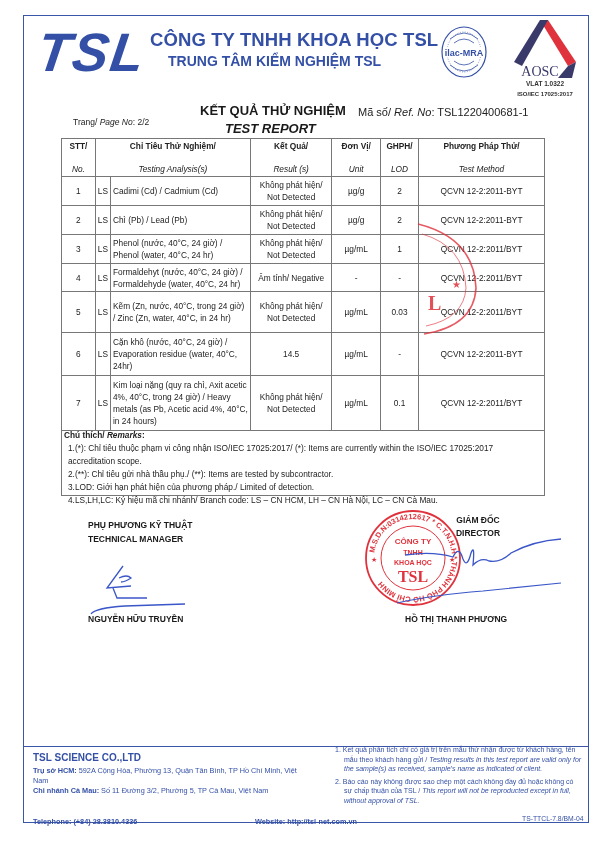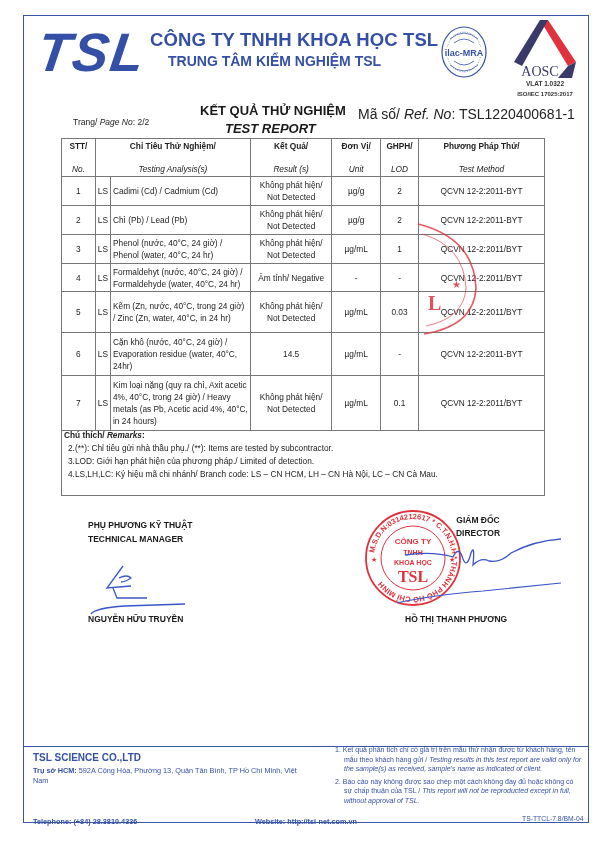--- a/index.html
+++ b/index.html
@@ -18,21 +18,21 @@
              color: #3450a6; letter-spacing: 0.1px; }
   .center { position: absolute; left: 168px; top: 53px; font-size: 14px; font-weight: bold;
             color: #3450a6; }
   .ilac { position: absolute; left: 440px; top: 25px; width: 48px; height: 54px; }
   .aosc { position: absolute; left: 510px; top: 18px; width: 70px; height: 62px; }
   .aosc-text { position: absolute; left: 500px; top: 80px; width: 90px; font-size: 6px;
                font-weight: bold; color: #333; text-align: center; }
 
   .report-title-vi { position: absolute; left: 200px; top: 103px; font-size: 13px; font-weight: bold; }
   .report-title-en { position: absolute; left: 225px; top: 121px; font-size: 13px; font-weight: bold; font-style: italic; }
-  .ref { position: absolute; left: 358px; top: 106px; font-size: 14px; color: #222; }
+  .ref { position: absolute; left: 358px; top: 106px; font-size: 11px; color: #222; }
   .ref i { font-style: italic; }
   .page-no { position: absolute; left: 73px; top: 117px; font-size: 8.5px; color: #222; }
 
   
   table.results { position: absolute; left: 61px; top: 138px; width: 484px;
                   border-collapse: collapse; font-size: 8.3px; color: #222; }
   table.results td, table.results th { border: 1px solid #777; padding: 1px 2px; line-height: 1.45; }
   table.results th { font-weight: bold; text-align: center; height: 29px; }
   table.results th .en { font-weight: normal; font-style: italic; display: block; margin-top: 11px; }
   td.c { text-align: center; }
@@ -207,20 +207,21 @@
         </td>
       <td class="c">µg/mL</td>
       <td class="c">0.1</td>
       <td class="c">QCVN 12-2:2011/BYT</td>
     </tr>
   </tbody>
 </table>
 
 <div class="remarks">
   <div class="title"><span>Chú thích/ </span><i>Remarks</i>:</div>
+  <div class="item">1.(*): Chỉ tiêu thuộc phạm vi công nhận ISO/IEC 17025:2017/ (*): Items are currently within the ISO/IEC 17025:2017 accreditation scope.</div>
   <div class="item">2.(**): Chỉ tiêu gửi nhà thầu phụ./ (**): Items are tested by subcontractor.</div>
   <div class="item">3.LOD: Giới hạn phát hiện của phương pháp./ Limited of detection.</div>
   <div class="item">4.LS,LH,LC: Ký hiệu mã chi nhánh/ Branch code: LS – CN HCM, LH – CN Hà Nội, LC – CN Cà Mau.</div>
 </div>
 
 <svg class="stamp-partial" viewBox="0 0 80 120">
   <path d="M4 6 Q60 20 62 70 Q60 108 10 116" fill="none" stroke="#e0323c" stroke-width="1.6" opacity="0.8"></path>
   <path d="M8 16 Q50 28 52 70 Q50 100 12 108" fill="none" stroke="#e0323c" stroke-width="0.8" opacity="0.8"></path>
   <text x="38" y="70" font-size="10" fill="#e0323c" opacity="0.85" font-family="Liberation Sans, sans-serif">★</text>
   <text x="14" y="92" font-size="20" fill="#e0323c" opacity="0.85" font-family="Liberation Serif, serif" font-weight="bold">L</text>
@@ -258,20 +259,21 @@
 </div>
 <svg class="sig-right-svg" viewBox="0 0 170 70">
   <path d="M12 20 Q40 16 60 22 Q66 10 70 24 Q74 34 78 18 Q82 8 80 30 Q88 22 96 26 Q108 28 118 18 Q140 6 168 4" fill="none" stroke="#3a56c8" stroke-width="1.3"></path>
   <path d="M4 68 Q40 60 90 56 L168 48" fill="none" stroke="#3a56c8" stroke-width="1.2"></path>
 </svg>
 <div class="sig-right-name">HỒ THỊ THANH PHƯƠNG</div>
 
 <div class="ft-company">TSL SCIENCE CO.,LTD</div>
 <div class="ft-lines">
   <div><b>Trụ sở HCM:</b><span> 592A Cộng Hòa, Phường 13, Quận Tân Bình, TP Hồ Chí Minh, Việt Nam</span></div>
+  <div><b>Chi nhánh Cà Mau:</b><span> Số 11 Đường 3/2, Phường 5, TP Cà Mau, Việt Nam</span></div>
 </div>
 <div class="ft-tel">Telephone: (+84) 28.3810.4336</div>
 <div class="ft-web"><span>Website: </span><span class="url">http://tsl-net.com.vn</span></div>
 <div class="ft-notes">
   <div class="note"><span>1. Kết quả phân tích chỉ có giá trị trên mẫu thử nhận được từ khách hàng, tên mẫu theo khách hàng gửi / </span><i>Testing results in this test report are valid only for the sample(s) as received, sample's name as indicated of client.</i></div>
   <div class="note"><span>2. Báo cáo này không được sao chép một cách không đầy đủ hoặc không có sự chấp thuận của TSL / </span><i>This report will not be reproducted except in full, without approval of TSL.</i></div>
 </div>
 <div class="ft-code">TS-TTCL-7.8/BM-04</div>
 
 </body></html>

